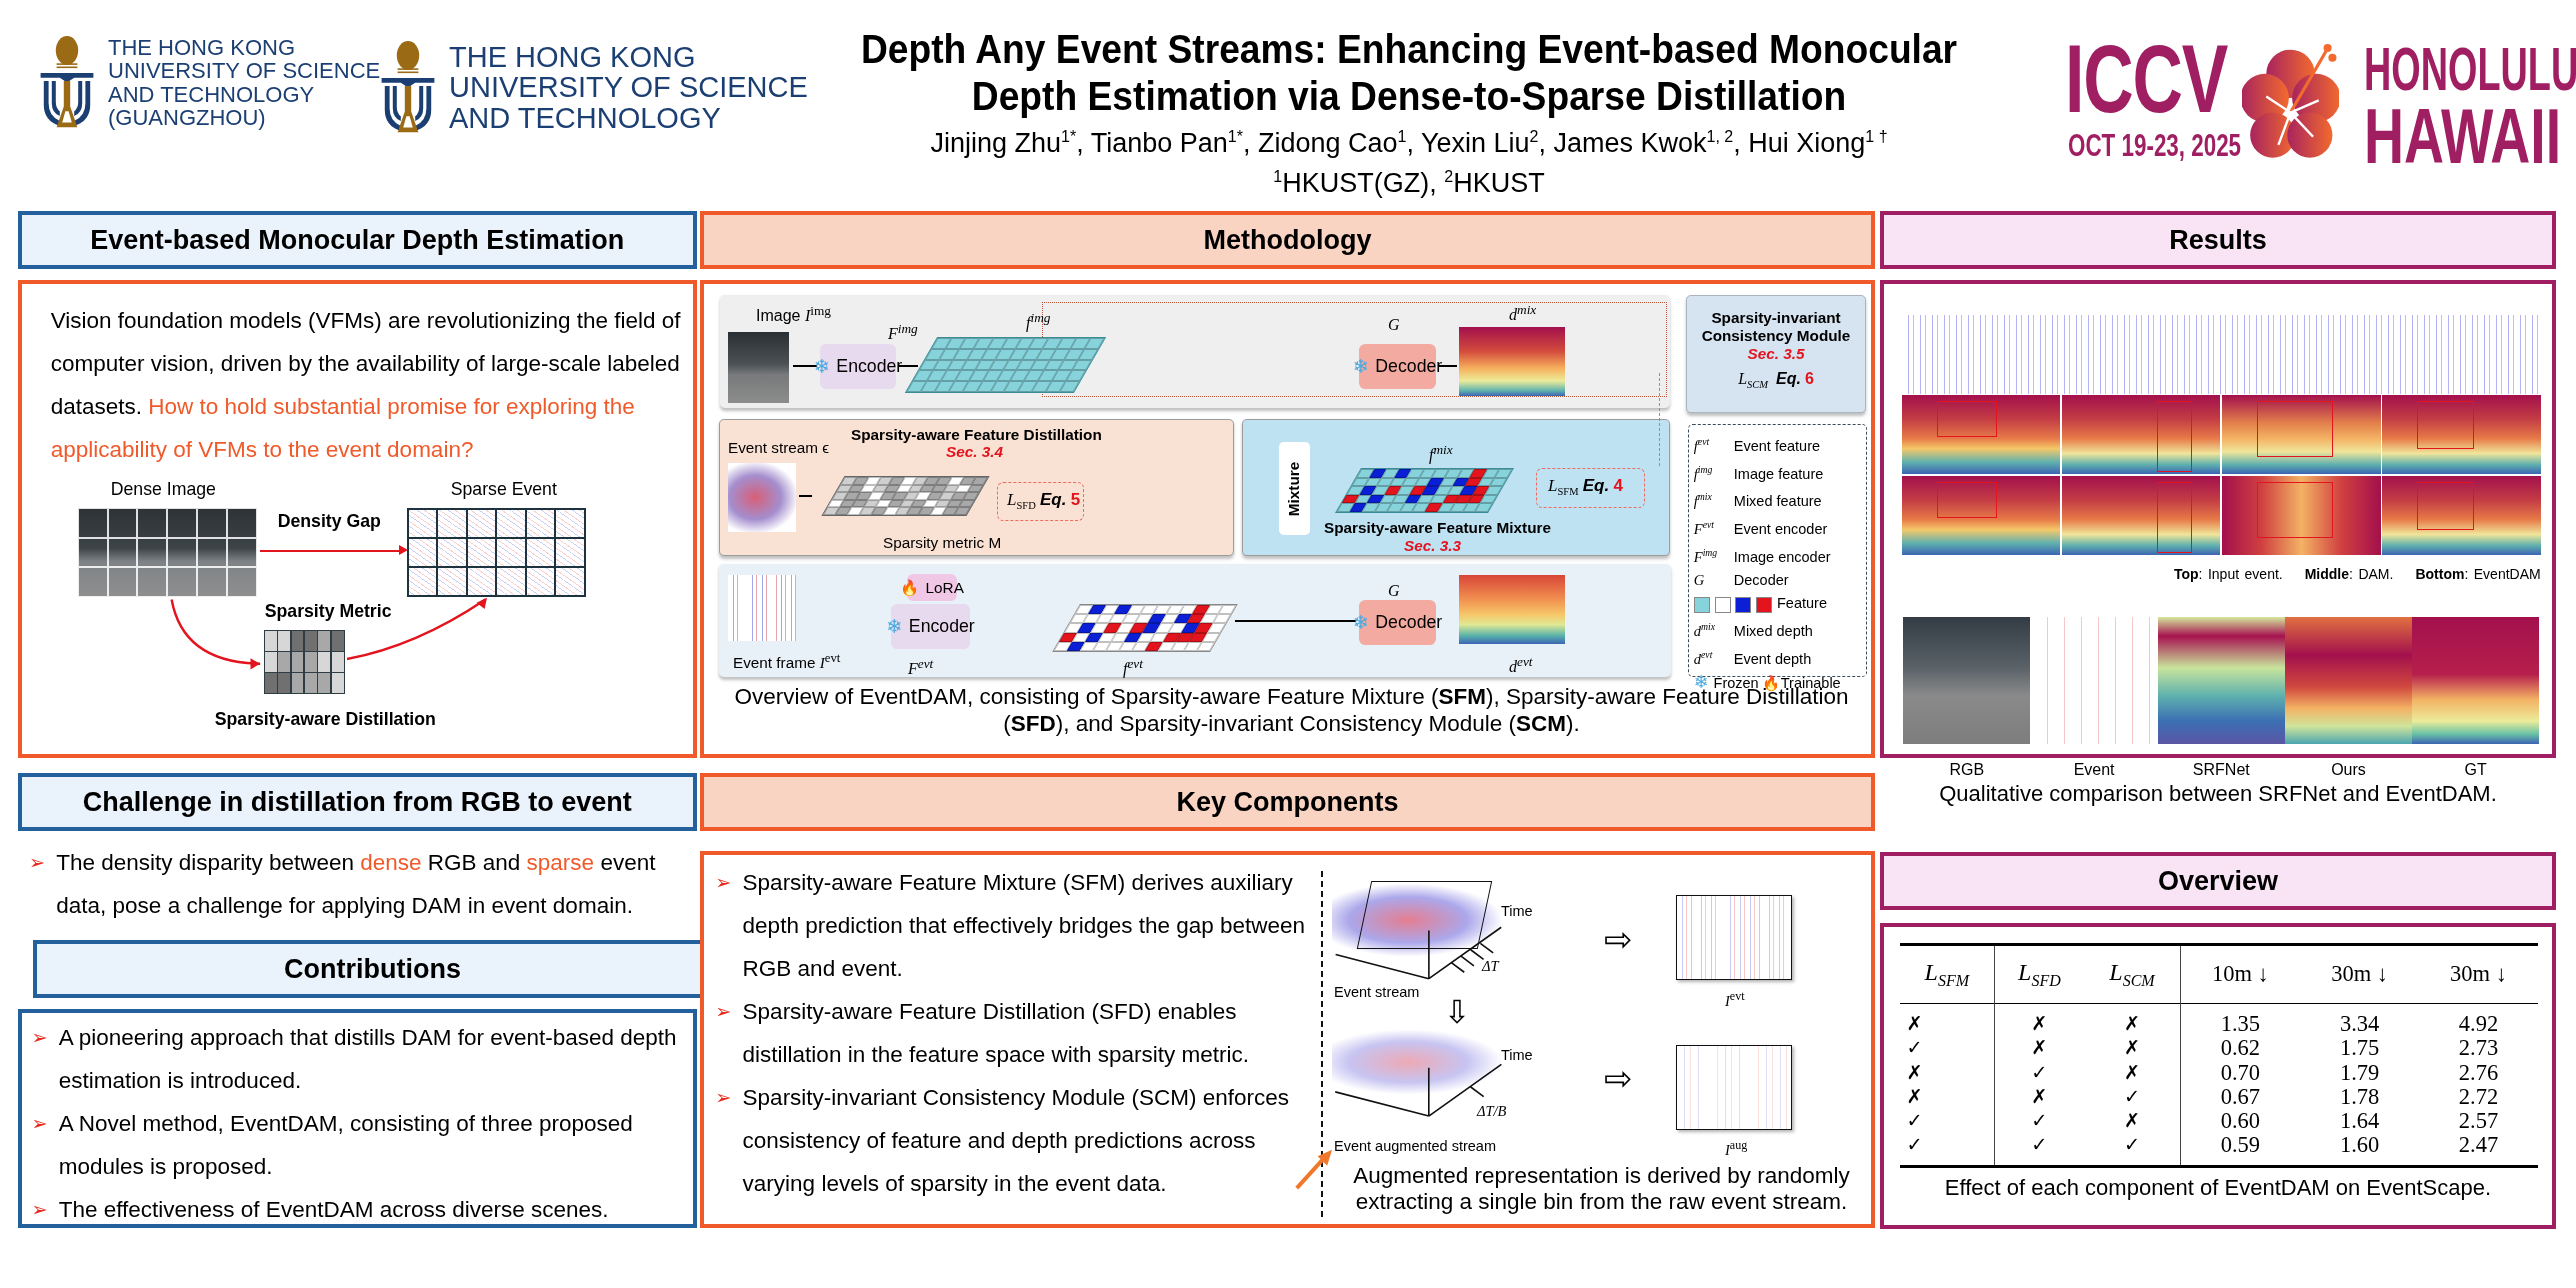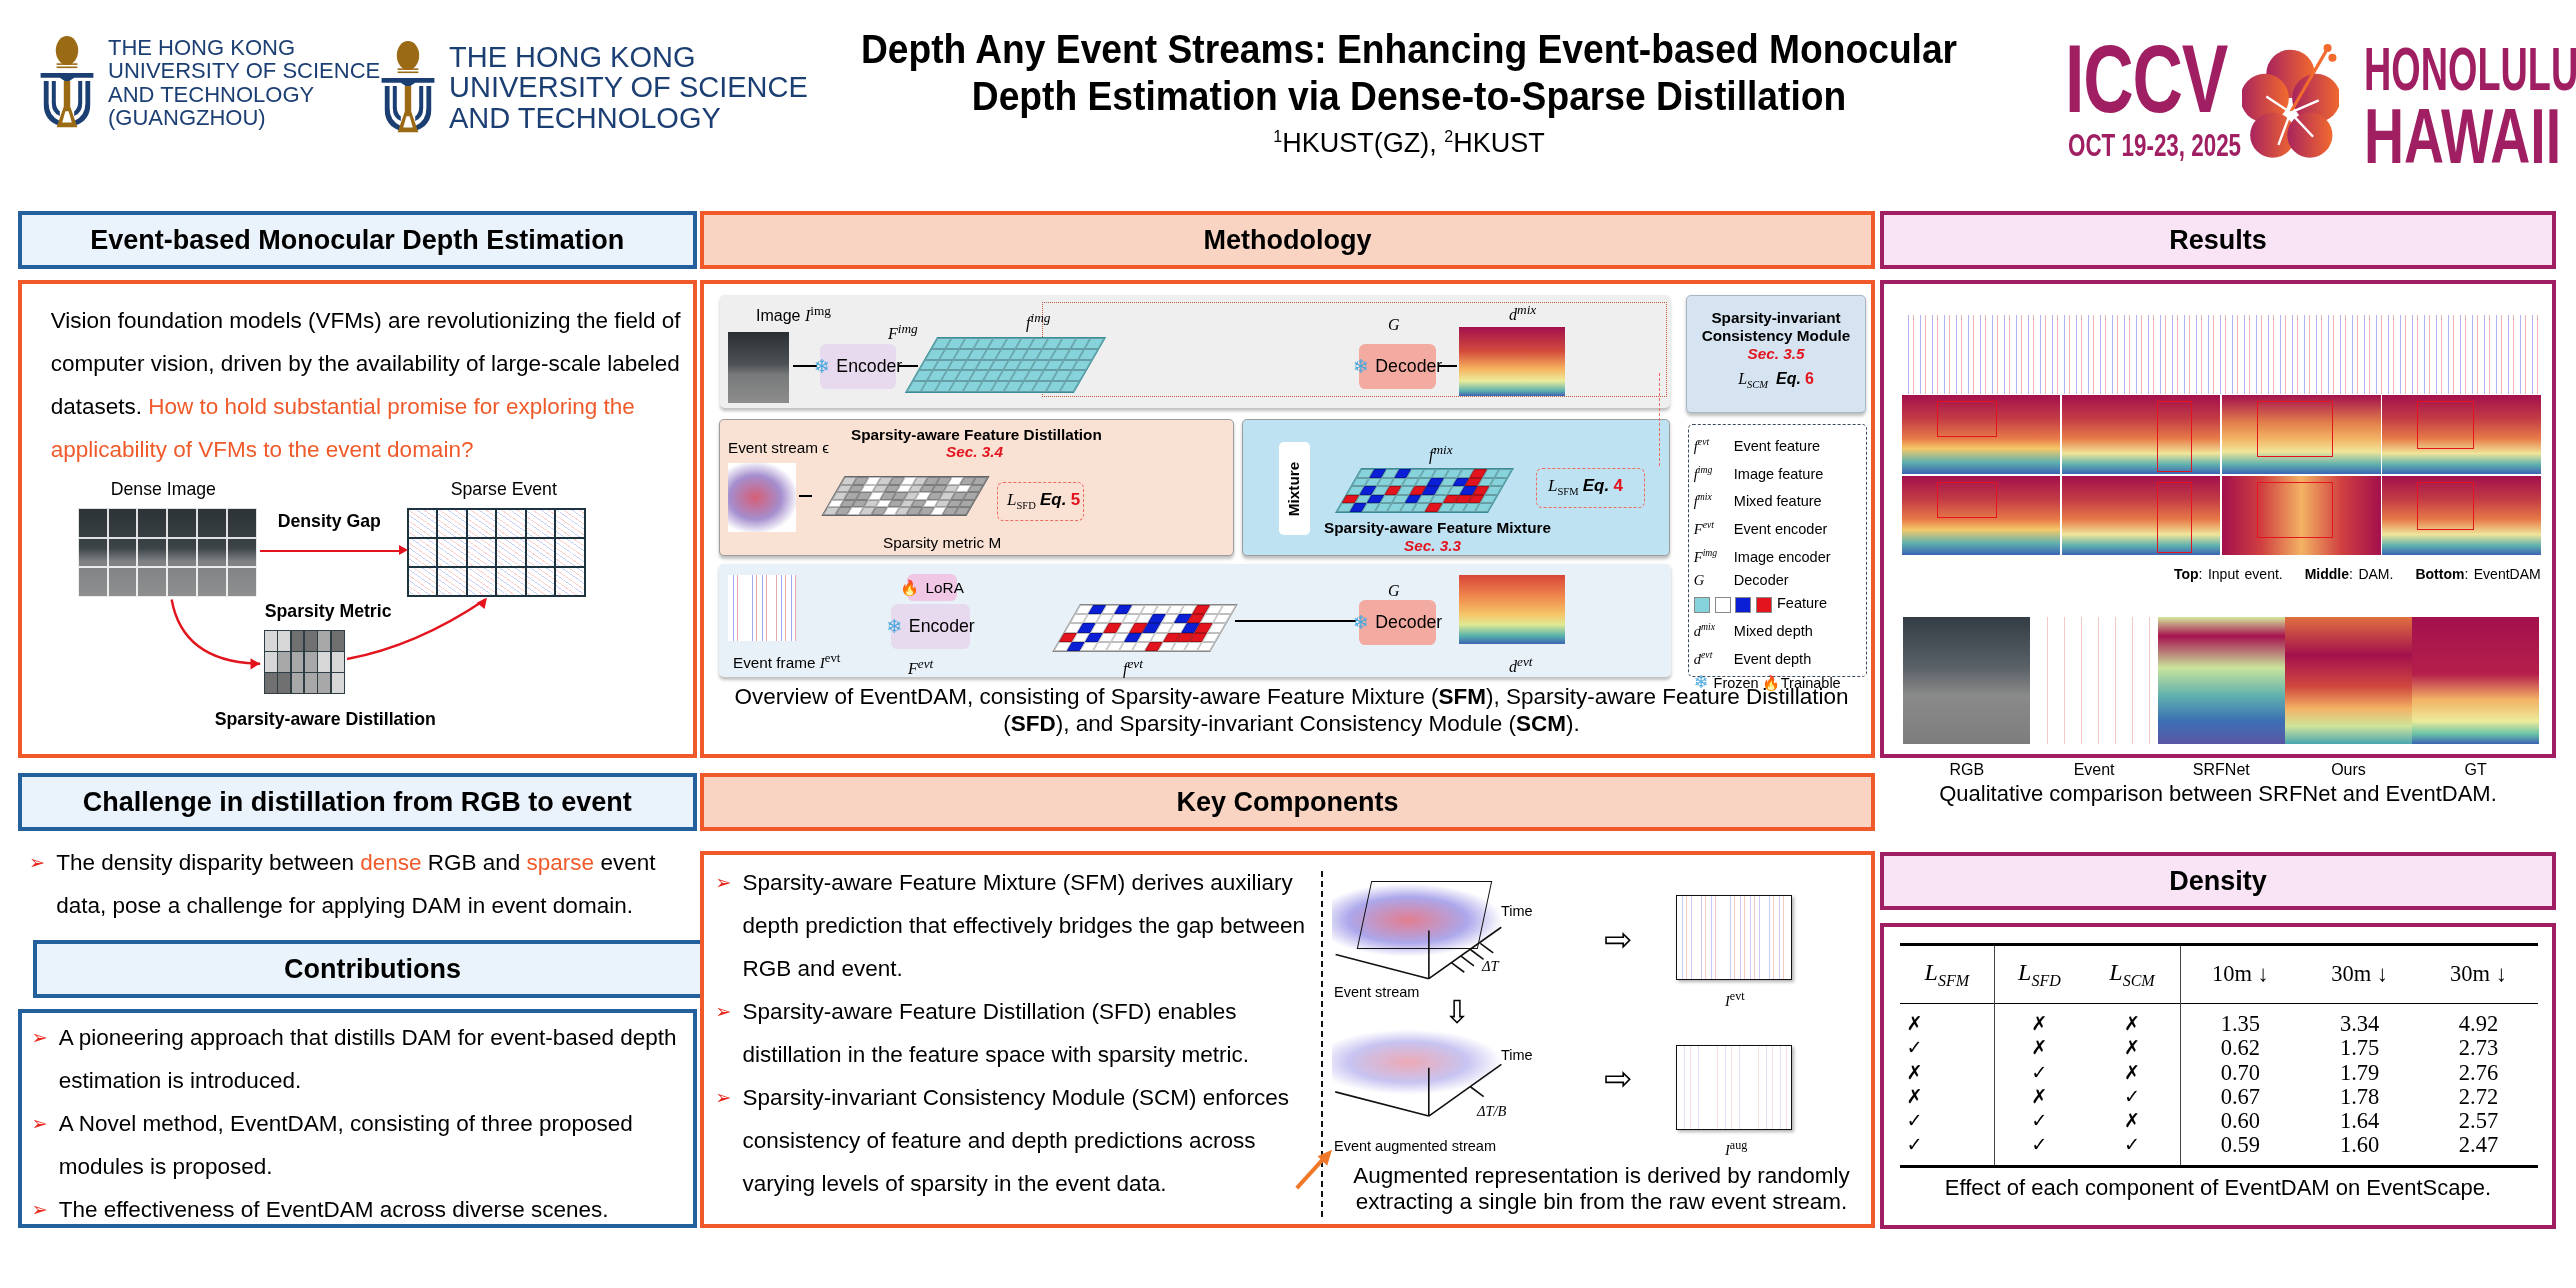--- a/index.html
+++ b/index.html
@@ -75,20 +75,21 @@
   <div class="hk-text" style="font-size:29px">
     <div>THE HONG KONG</div>
       <div>UNIVERSITY OF SCIENCE</div>
       <div>AND TECHNOLOGY</div>
   </div>
 </div>
 
 <div id="title" class="abs">
   <div class="t">Depth Any Event Streams: Enhancing Event-based Monocular</div>
   <div class="t">Depth Estimation via Dense-to-Sparse Distillation</div>
+  <div class="a" id="authors"><span>Jinjing Zhu<sup>1*</sup>, </span><span>Tianbo Pan<sup>1*</sup>, </span><span>Zidong Cao<sup>1</sup>, </span><span>Yexin Liu<sup>2</sup>, </span><span>James Kwok<sup>1, 2</sup>, </span><span>Hui Xiong<sup>1 †</sup></span></div>
   <div class="a" id="affils"><span><sup>1</sup>HKUST(GZ), </span><span><sup>2</sup>HKUST</span></div>
 </div>
 
 <div class="abs" style="left:2065px;top:34px;width:499px;height:137px">
   <div class="abs" style="left:0;top:0;font-size:97px;font-weight:bold;color:#a01f62;line-height:89px;letter-spacing:-1.6px;transform:scaleX(.72);transform-origin:left">ICCV</div>
   <div class="abs" style="left:3.2px;top:93px;font-size:32px;font-weight:bold;color:#a01f62;transform:scaleX(.7);transform-origin:left;white-space:nowrap">OCT 19-23, 2025</div>
   <svg class="abs" style="left:177px;top:6.4px" width="97" height="129" viewBox="0 0 120 160">
     <defs>
         <linearGradient id="hg" x1="0" x2="1">
           <stop offset="0" stop-color="#a8245e"></stop>
@@ -661,21 +662,21 @@
       <div>RGB</div>
       <div>Event</div>
       <div>SRFNet</div>
       <div>Ours</div>
       <div>GT</div>
     </div>
 </div>
 <div class="abs" style="left:1880px;top:781px;width:676px;text-align:center;font-size:22px">Qualitative comparison between SRFNet and EventDAM.</div>
 
 <div class="hdr purple" style="left:1880px;top:852px;width:676px;height:58px">
-    <span>Density</span>
+    <span>Overview</span>
   </div>
 <div class="box purple" style="left:1880px;top:923px;width:676px;height:306px">
   <table class="abl abs" style="left:16px;top:16px;width:638px;border-top:3.2px solid #000;border-bottom:3.2px solid #000">
     <thead>
         <tr id="abl-head" style="border-bottom:1.6px solid #000">
           <th style="padding: 13px 0px; border-right: 1.6px solid rgb(68, 68, 68);"><i style="font-size: 24px;">L</i><sub style="font-style: italic; font-size: 16px;">SFM</sub></th>
           <th style="padding: 13px 0px;"><i style="font-size: 24px;">L</i><sub style="font-style: italic; font-size: 16px;">SFD</sub></th>
           <th style="padding: 13px 0px; border-right: 1.6px solid rgb(68, 68, 68);"><i style="font-size: 24px;">L</i><sub style="font-style: italic; font-size: 16px;">SCM</sub></th>
           <th style="padding: 13px 0px;">10m ↓</th>
           <th style="padding: 13px 0px;">30m ↓</th>

